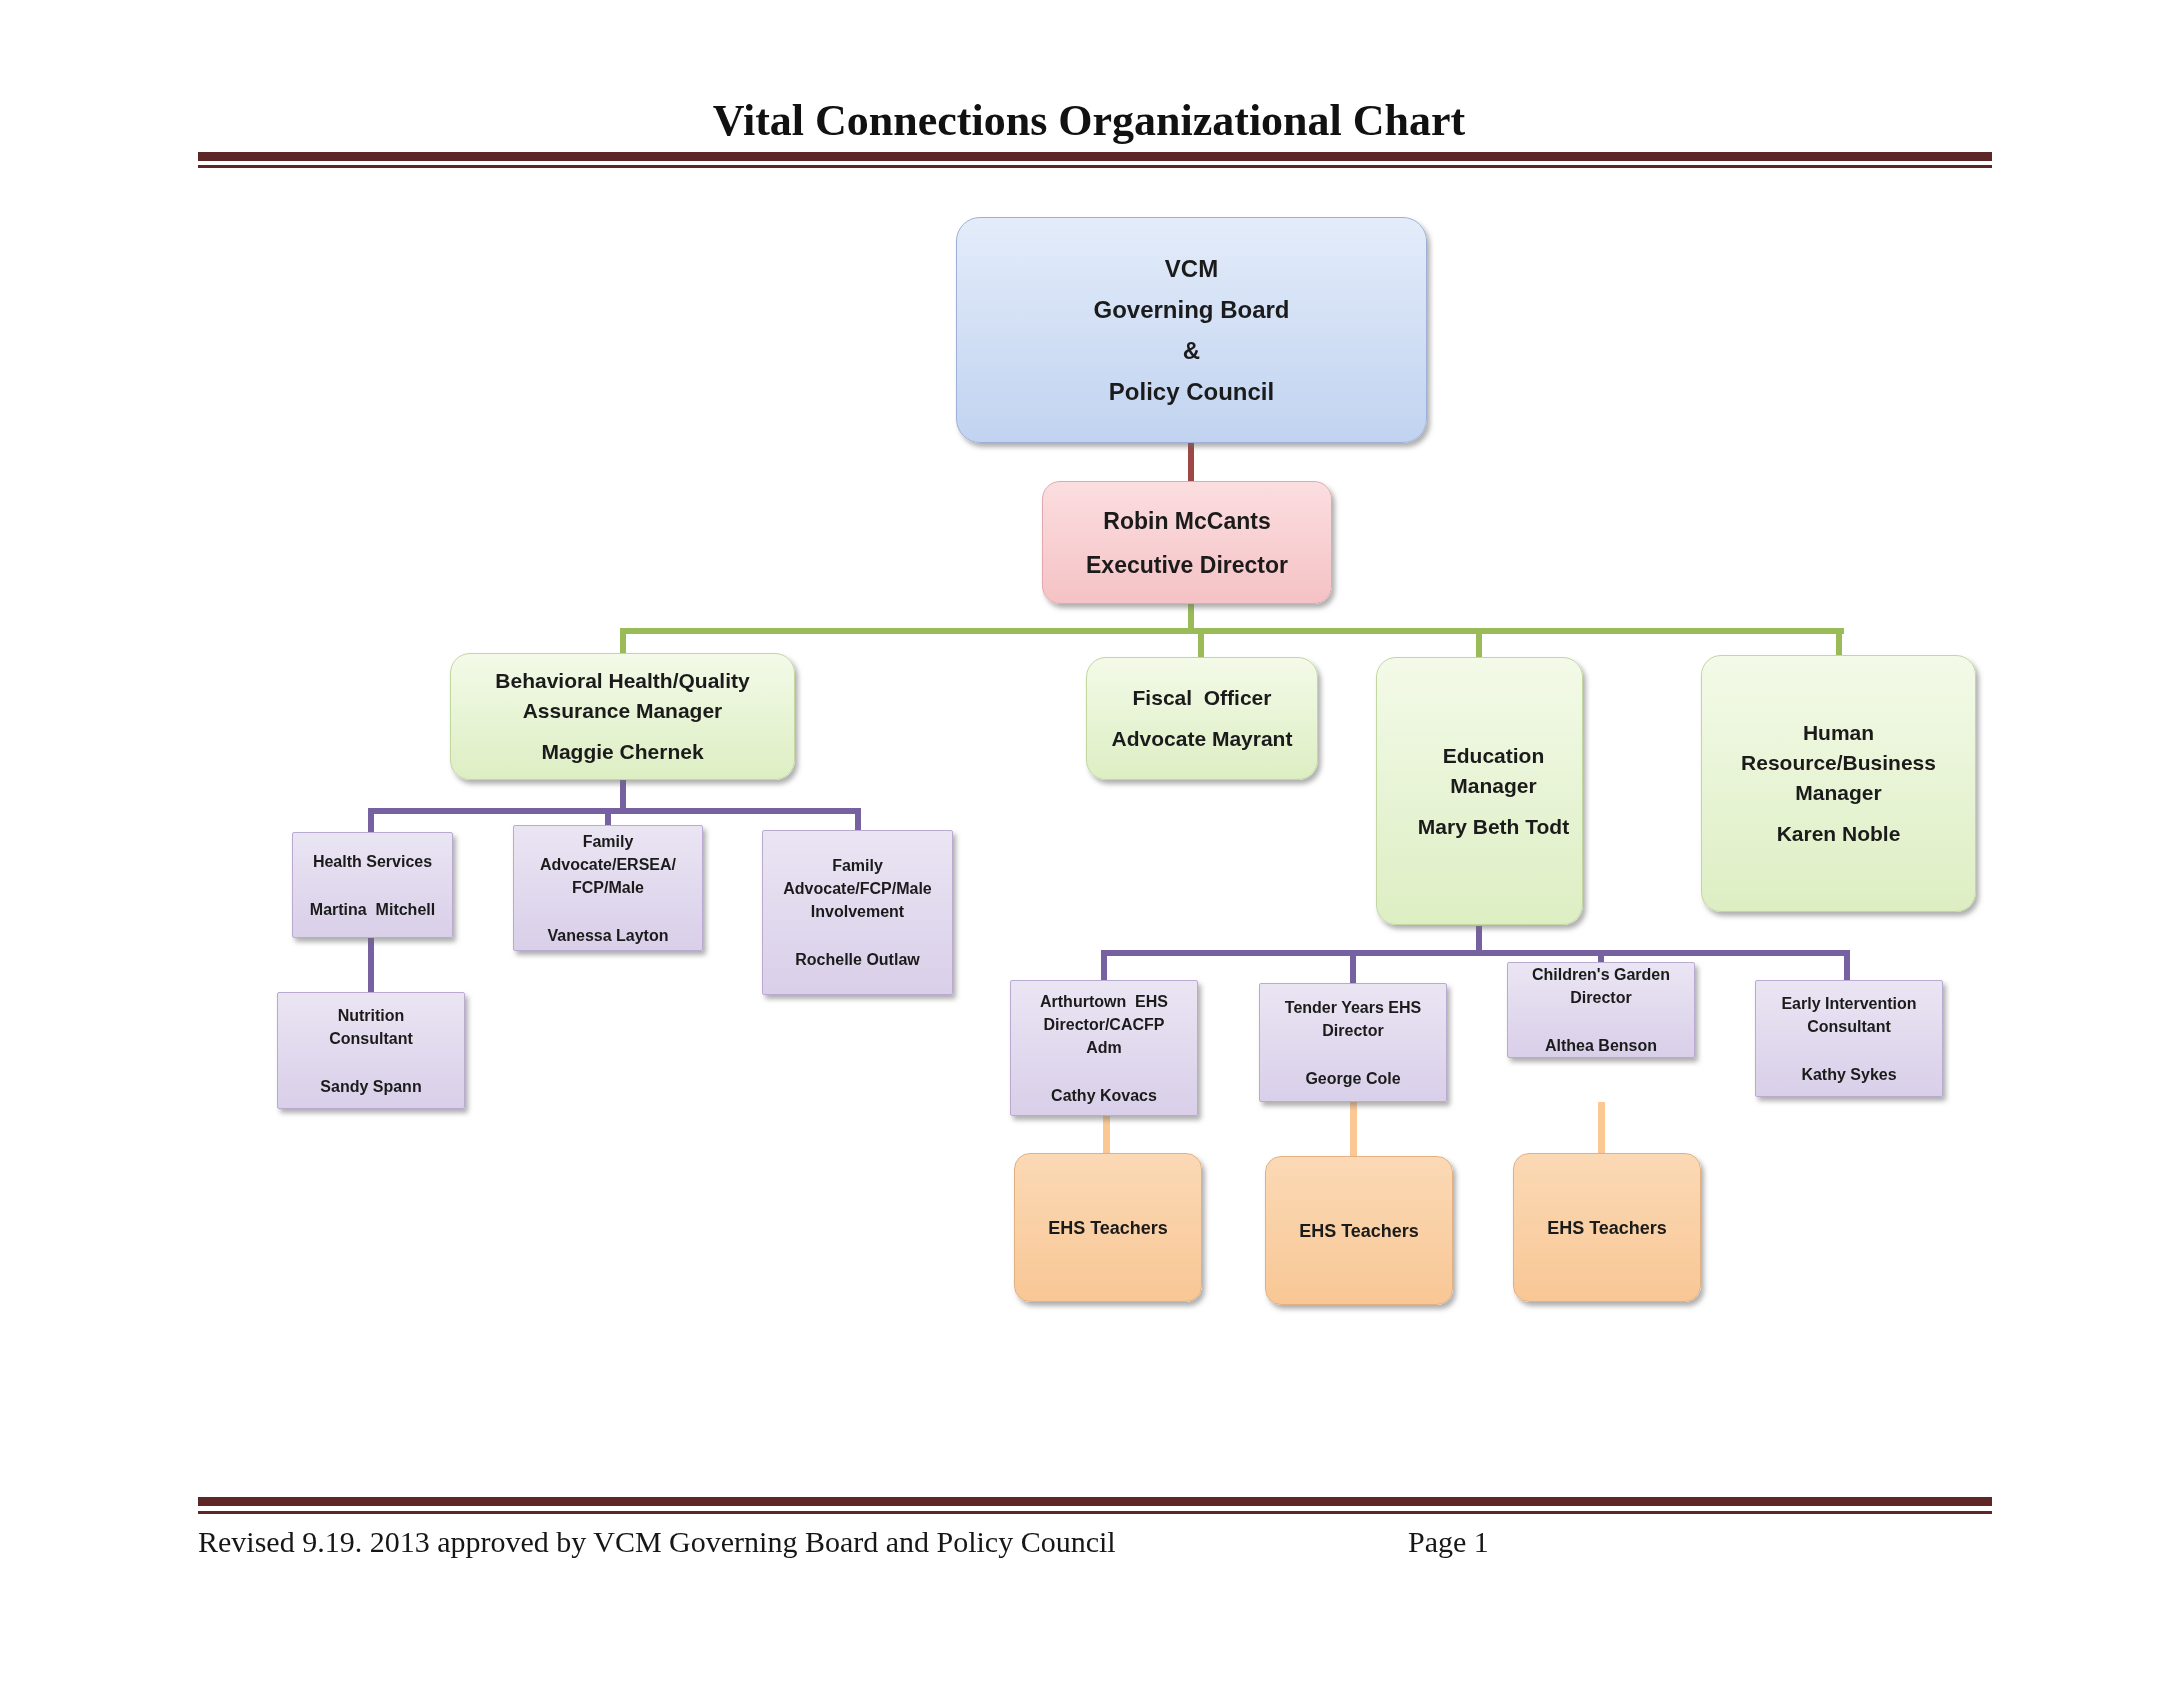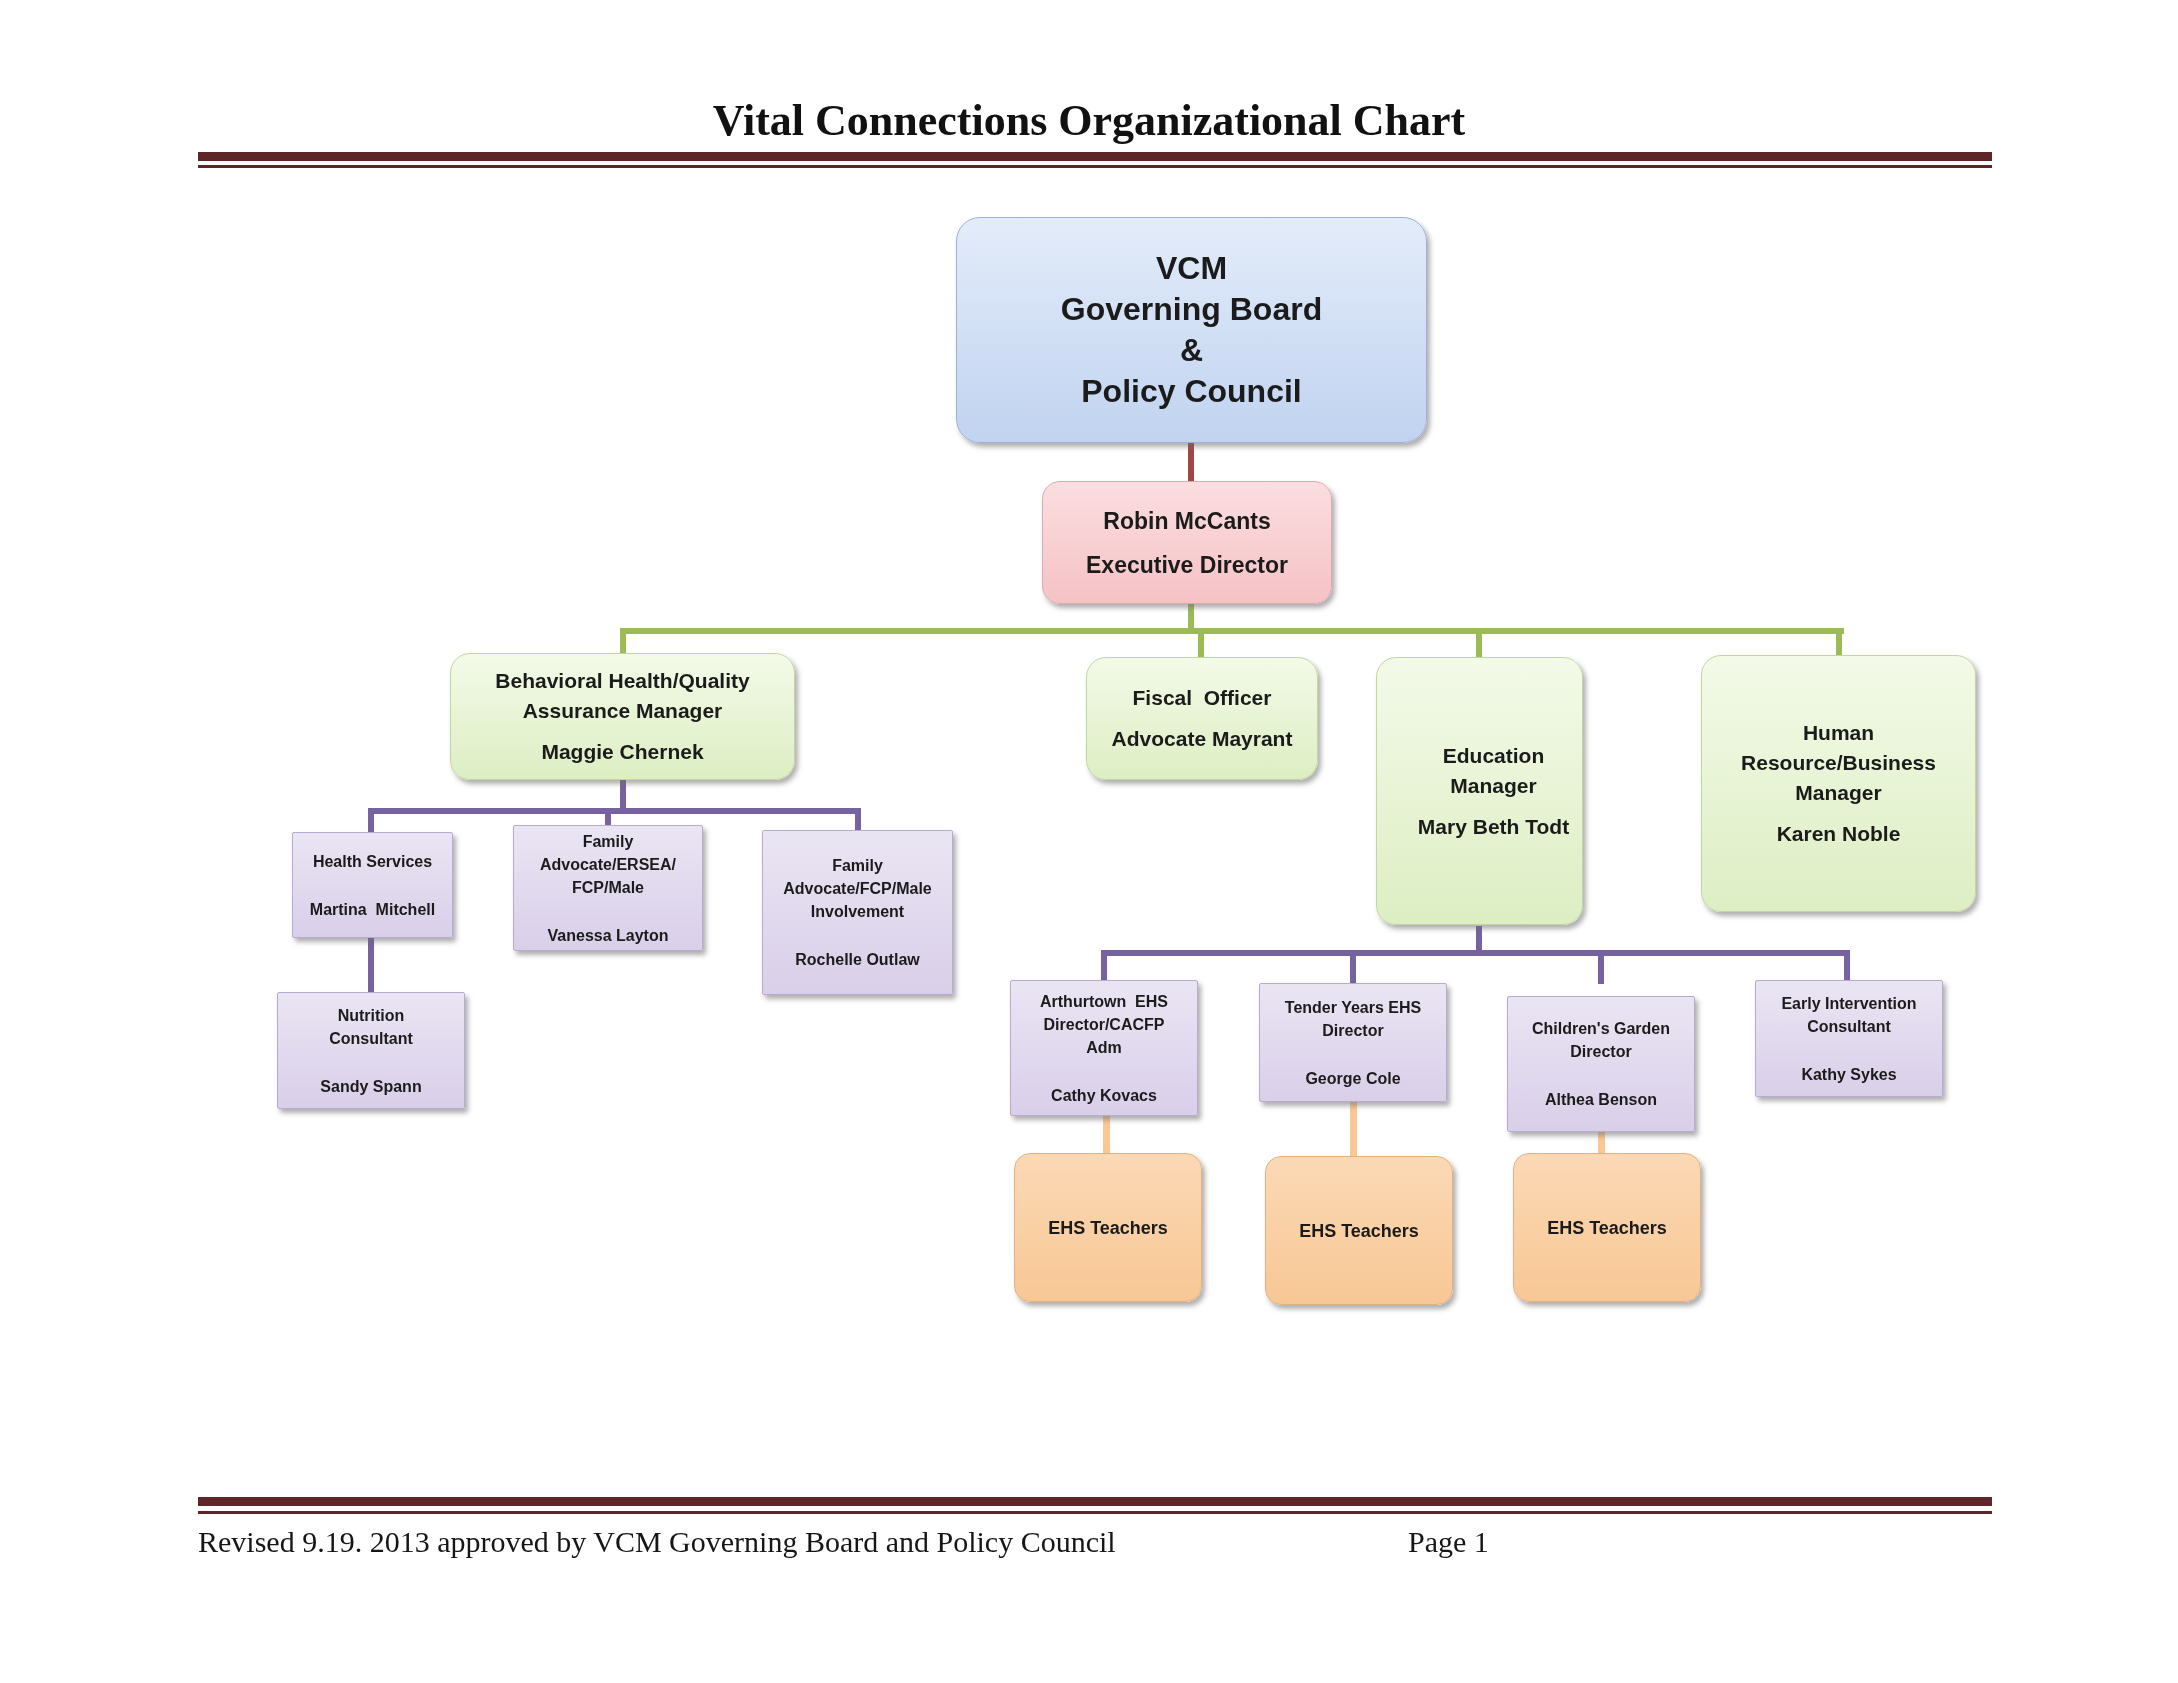--- a/index.html
+++ b/index.html
@@ -32,21 +32,21 @@
   .conn.orange{background:var(--connector-orange);}
   
   .node{
     position:absolute;z-index:2;display:flex;flex-direction:column;align-items:center;justify-content:center;
     text-align:center;font-weight:bold;white-space:pre-wrap;padding:4px;box-sizing:border-box;
     box-shadow:3px 4px 5px rgba(110,110,110,0.55);
   }
   .node .n{display:block;}
   .node.blue{
     background:linear-gradient(to bottom,var(--box-blue-top),var(--box-blue-bottom));
-    border:1px solid var(--box-blue-border);border-radius:24px;font-size:32px;line-height:41px;
+    border:1px solid var(--box-blue-border);border-radius:24px;font-size:24px;line-height:41px;
   }
   .node.pink{
     background:linear-gradient(to bottom,var(--box-pink-top),var(--box-pink-bottom));
     border:1px solid var(--box-pink-border);border-radius:18px;font-size:23px;line-height:30px;
   }
   .node.pink .n{margin-top:14px;}
   .node.green{
     background:linear-gradient(to bottom,var(--box-green-top),var(--box-green-bottom));
     border:1px solid var(--box-green-border);border-radius:20px;font-size:21px;line-height:30px;
   }
@@ -66,21 +66,21 @@
   #n-bh{left:450px;top:653px;width:345px;height:127px;}
   #n-fiscal{left:1086px;top:657px;width:232px;height:123px;}
   #n-edu{left:1376px;top:657px;width:207px;height:268px;padding-left:32px;}
   #n-hr{left:1701px;top:655px;width:275px;height:257px;}
   #n-health{left:292px;top:832px;width:161px;height:106px;}
   #n-ersea{left:513px;top:825px;width:190px;height:126px;}
   #n-fcp{left:762px;top:830px;width:191px;height:165px;}
   #n-nutrition{left:277px;top:992px;width:188px;height:117px;}
   #n-arthurtown{left:1010px;top:980px;width:188px;height:136px;}
   #n-tender{left:1259px;top:983px;width:188px;height:119px;}
-  #n-garden{left:1507px;top:996px;width:188px;height:136px;}
+  #n-garden{left:1507px;top:962px;width:188px;height:96px;}
   #n-early{left:1755px;top:980px;width:188px;height:117px;}
   #n-ehs1{left:1014px;top:1153px;width:188px;height:149px;}
   #n-ehs2{left:1265px;top:1156px;width:188px;height:149px;}
   #n-ehs3{left:1513px;top:1153px;width:188px;height:149px;}
 </style>
 </head>
 <body>
 
 <div class="page">
 

